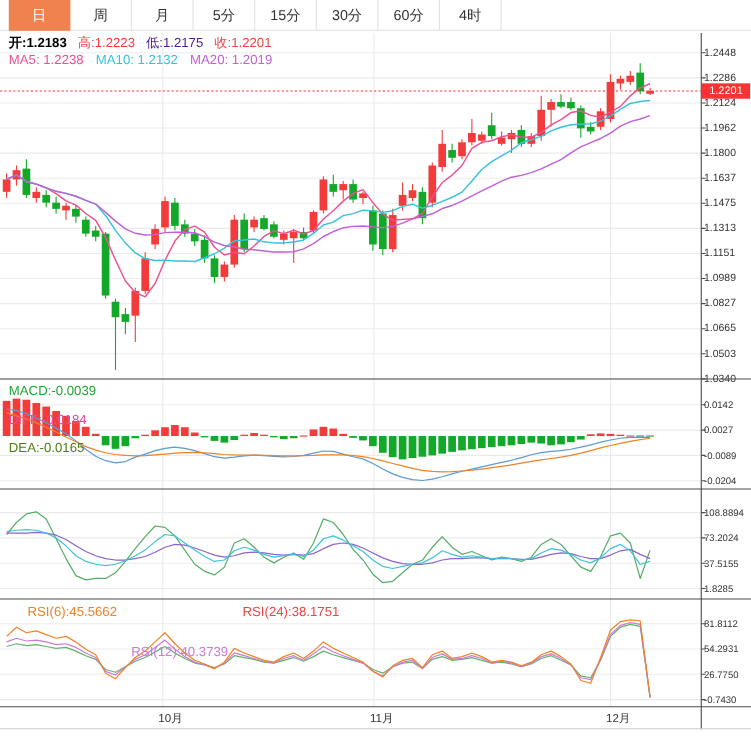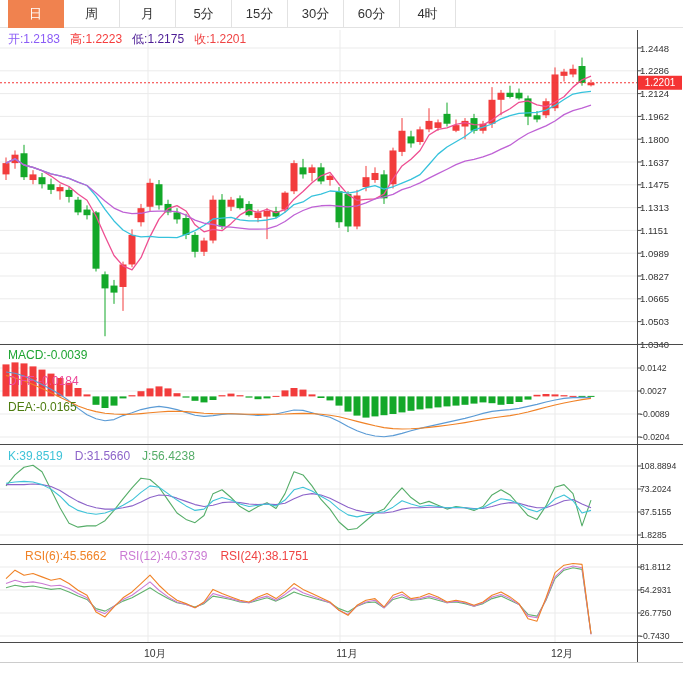--- a/index.html
+++ b/index.html
@@ -28,42 +28,42 @@
     <div class="tab">周</div>
     <div class="tab">月</div>
     <div class="tab">5分</div>
     <div class="tab">15分</div>
     <div class="tab">30分</div>
     <div class="tab">60分</div>
     <div class="tab">4时</div>
   </div>
 
   <div class="legend" id="ohlc-legend">
-    <span style="color: #8b5cf6;">开:1.2183</span>
+    <span style="color: #000000; font-weight: bold;">开:1.2183</span>
     <span style="color: rgb(245, 61, 61);">高:1.2223</span>
     <span style="color: #4c1d95;">低:1.2175</span>
     <span style="color: #ef4444;">收:1.2201</span>
   </div>
 
+  <div class="legend" id="ma-legend">
+    <span style="color: rgb(238, 79, 146);">MA5: 1.2238</span>
+    <span style="color: rgb(54, 194, 220);">MA10: 1.2132</span>
+    <span style="color: rgb(191, 98, 213);">MA20: 1.2019</span>
+  </div>
 
   <div class="legend" id="macd-legend">
     <span style="color: rgb(31, 165, 51);">MACD:-0.0039</span>
     <span style="color: #ec4899;">DIFF:-0.0184</span>
     <span style="color: #4d7c0f;">DEA:-0.0165</span>
   </div>
 
-  <div class="legend" id="kdj-legend">
-    <span style="color: rgb(63, 195, 216);">K:39.8519</span>
-    <span style="color: rgb(141, 100, 201);">D:31.5660</span>
-    <span style="color: rgb(85, 173, 104);">J:56.4238</span>
-  </div>
 
   <div class="legend" id="rsi-legend">
     <span style="color: rgb(240, 130, 38);">RSI(6):45.5662</span>
-    <span style="color: rgb(203, 123, 212);">RSI(12):40.3739</span>
+    <span style="color: rgb(203, 123, 212); margin-top: 36px;">RSI(12):40.3739</span>
     <span style="color: #ef4444;">RSI(24):38.1751</span>
   </div>
 
   <svg id="cv" width="683" height="676">
       <g>
         <line x1="0" y1="48" x2="637" y2="48" stroke="#ebebeb" stroke-width="1"></line>
         <line x1="0" y1="70.8" x2="637" y2="70.8" stroke="#ebebeb" stroke-width="1"></line>
         <line x1="0" y1="93.6" x2="637" y2="93.6" stroke="#ebebeb" stroke-width="1"></line>
         <line x1="0" y1="116.4" x2="637" y2="116.4" stroke="#ebebeb" stroke-width="1"></line>
         <line x1="0" y1="139.2" x2="637" y2="139.2" stroke="#ebebeb" stroke-width="1"></line>

